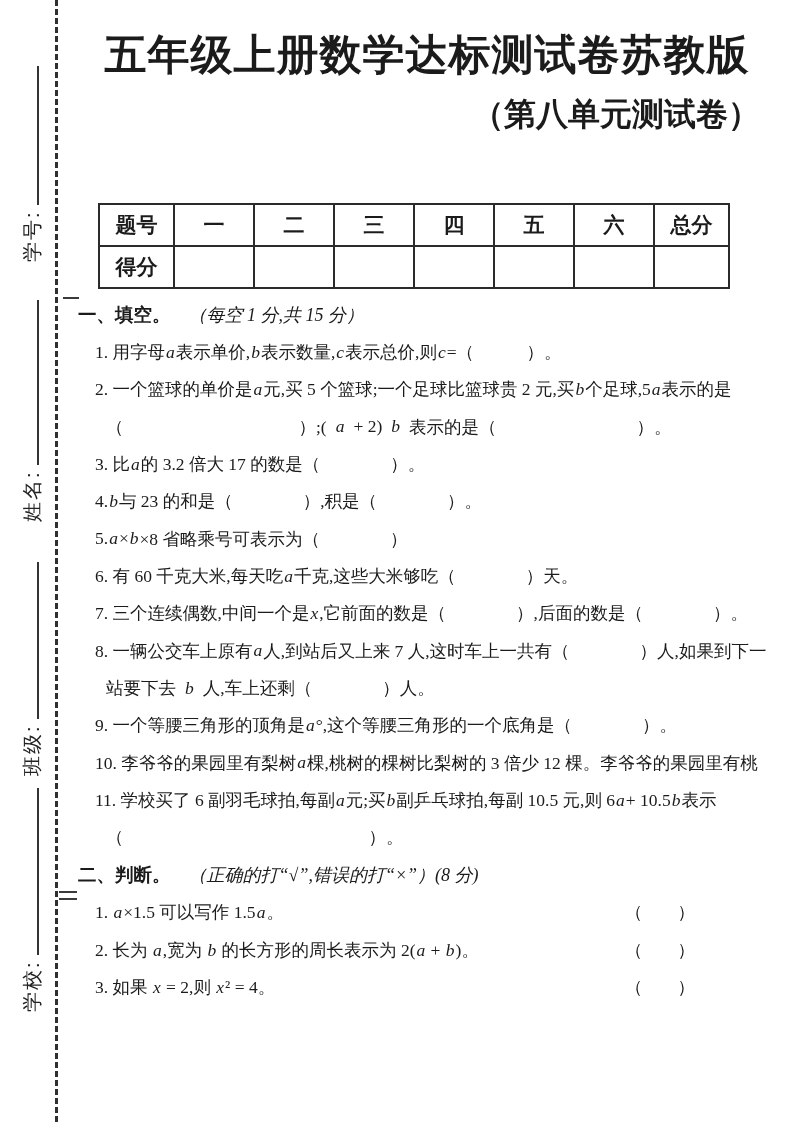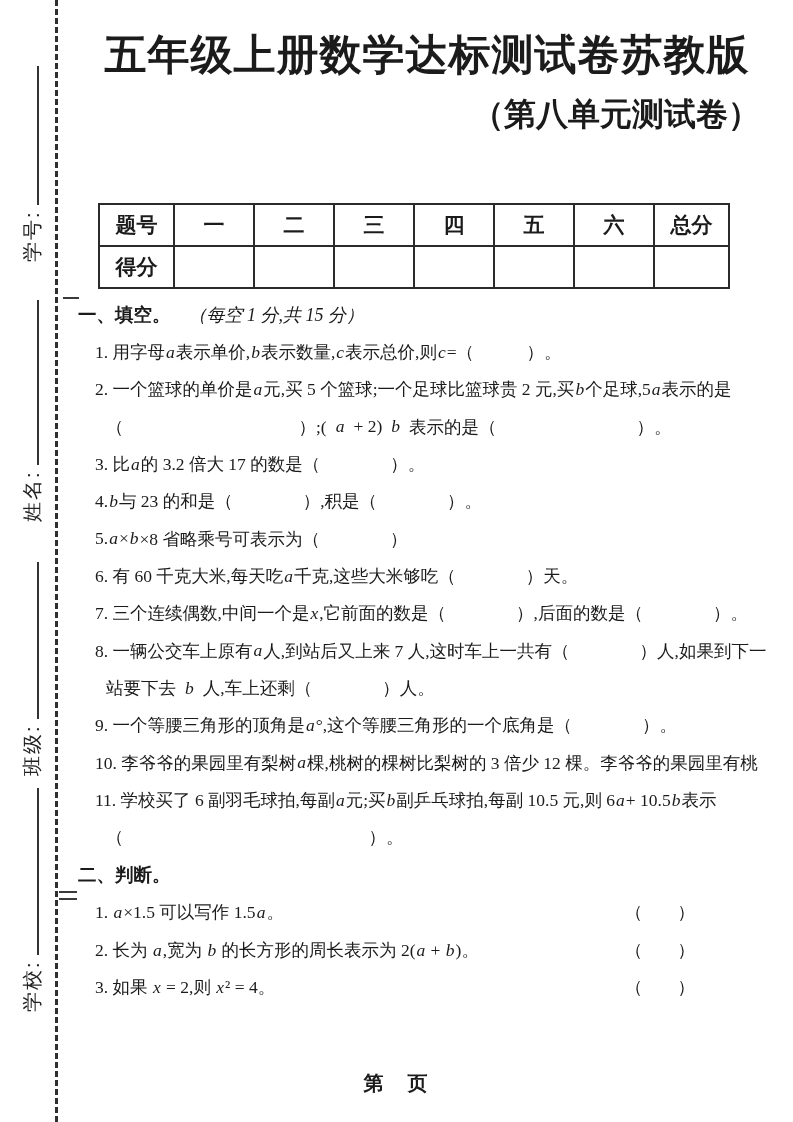--- a/index.html
+++ b/index.html
@@ -157,33 +157,33 @@
       <div class="line">7. 三个连续偶数,中间一个是 <i class="v">x</i>,它前面的数是（　　　　）,后面的数是（　　　　）。</div>
       <div class="line">8. 一辆公交车上原有 <i class="v">a</i> 人,到站后又上来 7 人,这时车上一共有（　　　　）人,如果到下一</div>
       <div class="line cont">站要下去 <i class="v">b</i> 人,车上还剩（　　　　）人。</div>
       <div class="line">9. 一个等腰三角形的顶角是 <i class="v">a</i>°,这个等腰三角形的一个底角是（　　　　）。</div>
       <div class="line">10. 李爷爷的果园里有梨树 <i class="v">a</i> 棵,桃树的棵树比梨树的 3 倍少 12 棵。李爷爷的果园里有桃</div>
       <div class="line">11. 学校买了 6 副羽毛球拍,每副 <i class="v">a</i> 元;买 <i class="v">b</i> 副乒乓球拍,每副 10.5 元,则 6<i class="v">a</i> + 10.5<i class="v">b</i> 表示</div>
       <div class="line cont">（　　　　　　　　　　　　　　）。</div>
 
       <div class="line sec-heading">
         <span class="sec-bold">二、判断。</span>
+        <span class="sec-note">（正确的打“√”,错误的打“×”）(8 分)</span>
       </div>
 
       <div class="line jrow">
         <span>1. <i class="v">a</i>×1.5 可以写作 1.5<i class="v">a</i>。</span>
         <span>（　　）</span>
       </div>
       <div class="line jrow">
         <span>2. 长为 <i class="v">a</i>,宽为 <i class="v">b</i> 的长方形的周长表示为 2(<i class="v">a</i> + <i class="v">b</i>)。</span>
         <span>（　　）</span>
       </div>
       <div class="line jrow">
         <span>3. 如果 <i class="v">x</i> = 2,则 <i class="v">x</i>² = 4。</span>
         <span>（　　）</span>
       </div>
 
     </div>
   </div>
 
-  <div class="footer">第　页</div>
 
 </div>
 
 </body></html>

